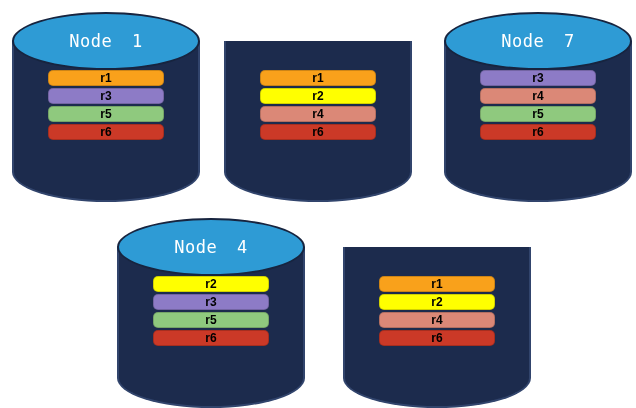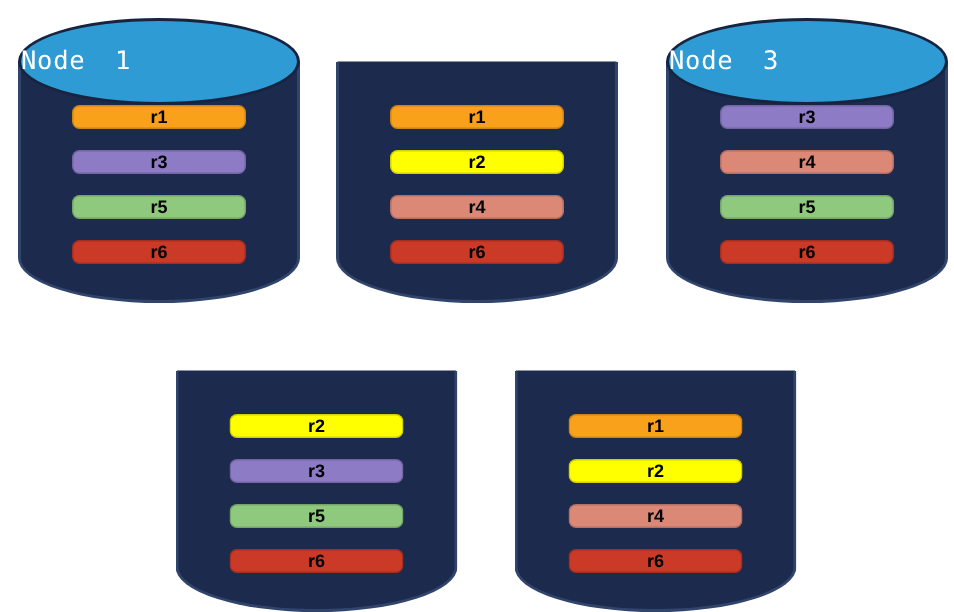--- a/index.html
+++ b/index.html
@@ -34,39 +34,39 @@
     position: absolute;
     left: 0; top: 0;
     width: 188px;
     height: 58px;
     background: var(--c-top);
     border: 2px solid var(--c-top-border);
     border-radius: 50%;
     box-sizing: border-box;
     display: flex;
     align-items: center;
-    justify-content: flex-start;
+    justify-content: center;
   }
   .node-label {
     color: var(--c-label-text);
     font-family: "DejaVu Sans Mono", monospace;
     font-size: 17px;
     word-spacing: 9px;
     letter-spacing: 0.5px;
     white-space: nowrap;
   }
   .bars {
     position: absolute;
     top: 58px;
     left: 50%;
     transform: translateX(-50%);
     width: 116px;
     display: flex;
     flex-direction: column;
-    gap: 14px;
+    gap: 2px;
     text-align: center;
   }
   .bar {
     height: 16px;
     border-radius: 5px;
     border: 1px solid rgba(0,0,0,0.18);
     box-sizing: border-box;
     display: flex;
     align-items: center;
     justify-content: center;
@@ -100,32 +100,35 @@
       <div class="bar" style="background: rgb(249, 161, 27);">r1</div>
       <div class="bar" style="background: rgb(255, 255, 0);">r2</div>
       <div class="bar" style="background: rgb(219, 136, 119);">r4</div>
       <div class="bar" style="background: rgb(203, 57, 39);">r6</div>
     </div>
   </div>
 
   <div class="cylinder" style="left:444px; top:12px;">
     <div class="cyl-body"></div>
     <div class="cyl-top">
-      <span class="node-label">Node 3</span>
+      <span class="node-label">Node 7</span>
     </div>
     <div class="bars">
       <div class="bar" style="background: rgb(141, 123, 198);">r3</div>
       <div class="bar" style="background: rgb(219, 136, 119);">r4</div>
       <div class="bar" style="background: rgb(143, 201, 126);">r5</div>
       <div class="bar" style="background: rgb(203, 57, 39);">r6</div>
     </div>
   </div>
 
   <div class="cylinder" style="left:117px; top:218px;">
     <div class="cyl-body"></div>
+    <div class="cyl-top">
+      <span class="node-label">Node 4</span>
+    </div>
     <div class="bars">
       <div class="bar" style="background: rgb(255, 255, 0);">r2</div>
       <div class="bar" style="background: rgb(141, 123, 198);">r3</div>
       <div class="bar" style="background: rgb(143, 201, 126);">r5</div>
       <div class="bar" style="background: rgb(203, 57, 39);">r6</div>
     </div>
   </div>
 
   <div class="cylinder" style="left:343px; top:218px;">
     <div class="cyl-body"></div>

